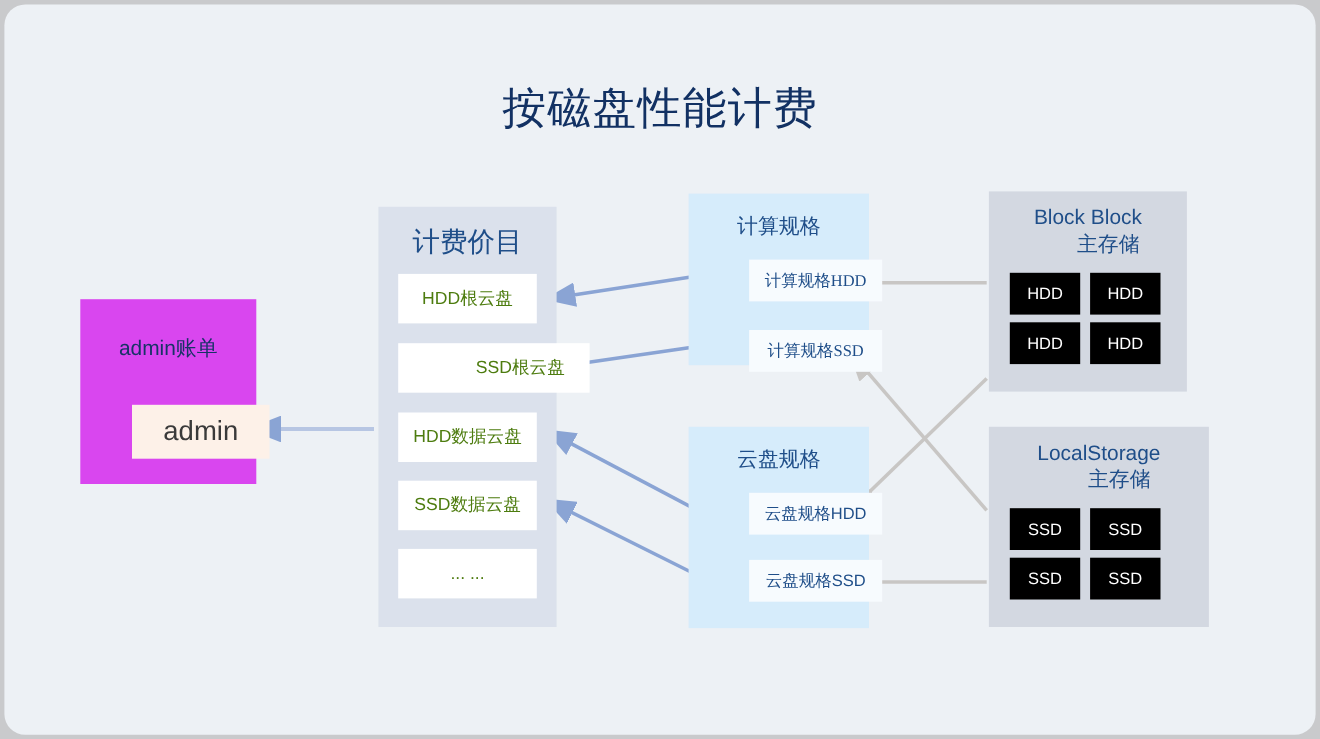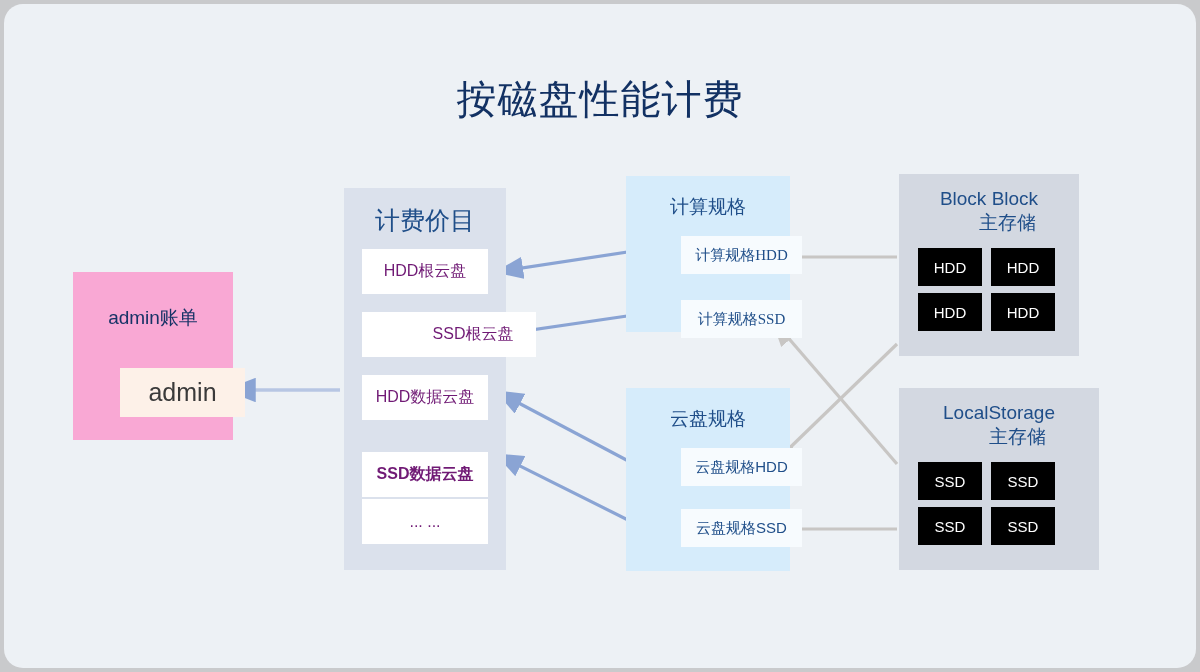--- a/index.html
+++ b/index.html
@@ -50,21 +50,21 @@
     color: #1f4e89;
     line-height: 1.28;
   }
 
   
   #bill-panel {
     left: 69px;
     top: 268px;
     width: 160px;
     height: 168px;
-    background: #f9a8d4;
+    background: #d946ef;
   }
   #bill-panel .panel-title {
     top: 34px;
     font-size: 19px;
     color: #173366;
   }
   #admin-box {
     position: absolute;
     left: 19px;
     top: 96px;
@@ -94,21 +94,21 @@
   .price-item {
     position: absolute;
     left: 18px;
     width: 126px;
     height: 45px;
     background: #ffffff;
     display: flex;
     align-items: center;
     justify-content: center;
     font-size: 16px;
-    color: #701a75;
+    color: #4d7c0f;
     white-space: nowrap;
   }
 
   
   .spec-panel {
     background: #d6ecfb;
   }
   #compute-panel {
     left: 622px;
     top: 172px;
@@ -252,21 +252,21 @@
   <div class="panel" id="bill-panel">
     <div class="panel-title">admin账单</div>
     <div id="admin-box">admin</div>
   </div>
 
   <div class="panel" id="price-panel">
     <div class="panel-title">计费价目</div>
     <div class="price-item" style="top:61px;">HDD根云盘</div>
     <div class="price-item" style="top:124px;padding-left:48px;">SSD根云盘</div>
     <div class="price-item" style="top:187px;">HDD数据云盘</div>
-    <div class="price-item" style="top:264px;font-weight:bold;">SSD数据云盘</div>
+    <div class="price-item" style="top:249px;">SSD数据云盘</div>
     <div class="price-item" style="top:311px;">... ...</div>
   </div>
 
   <div class="panel spec-panel" id="compute-panel">
     <div class="panel-title">计算规格</div>
     <div class="spec-item" style="top:60px;">计算规格HDD</div>
     <div class="spec-item" style="top:124px;">计算规格SSD</div>
   </div>
 
   <div class="panel spec-panel" id="volume-panel">

